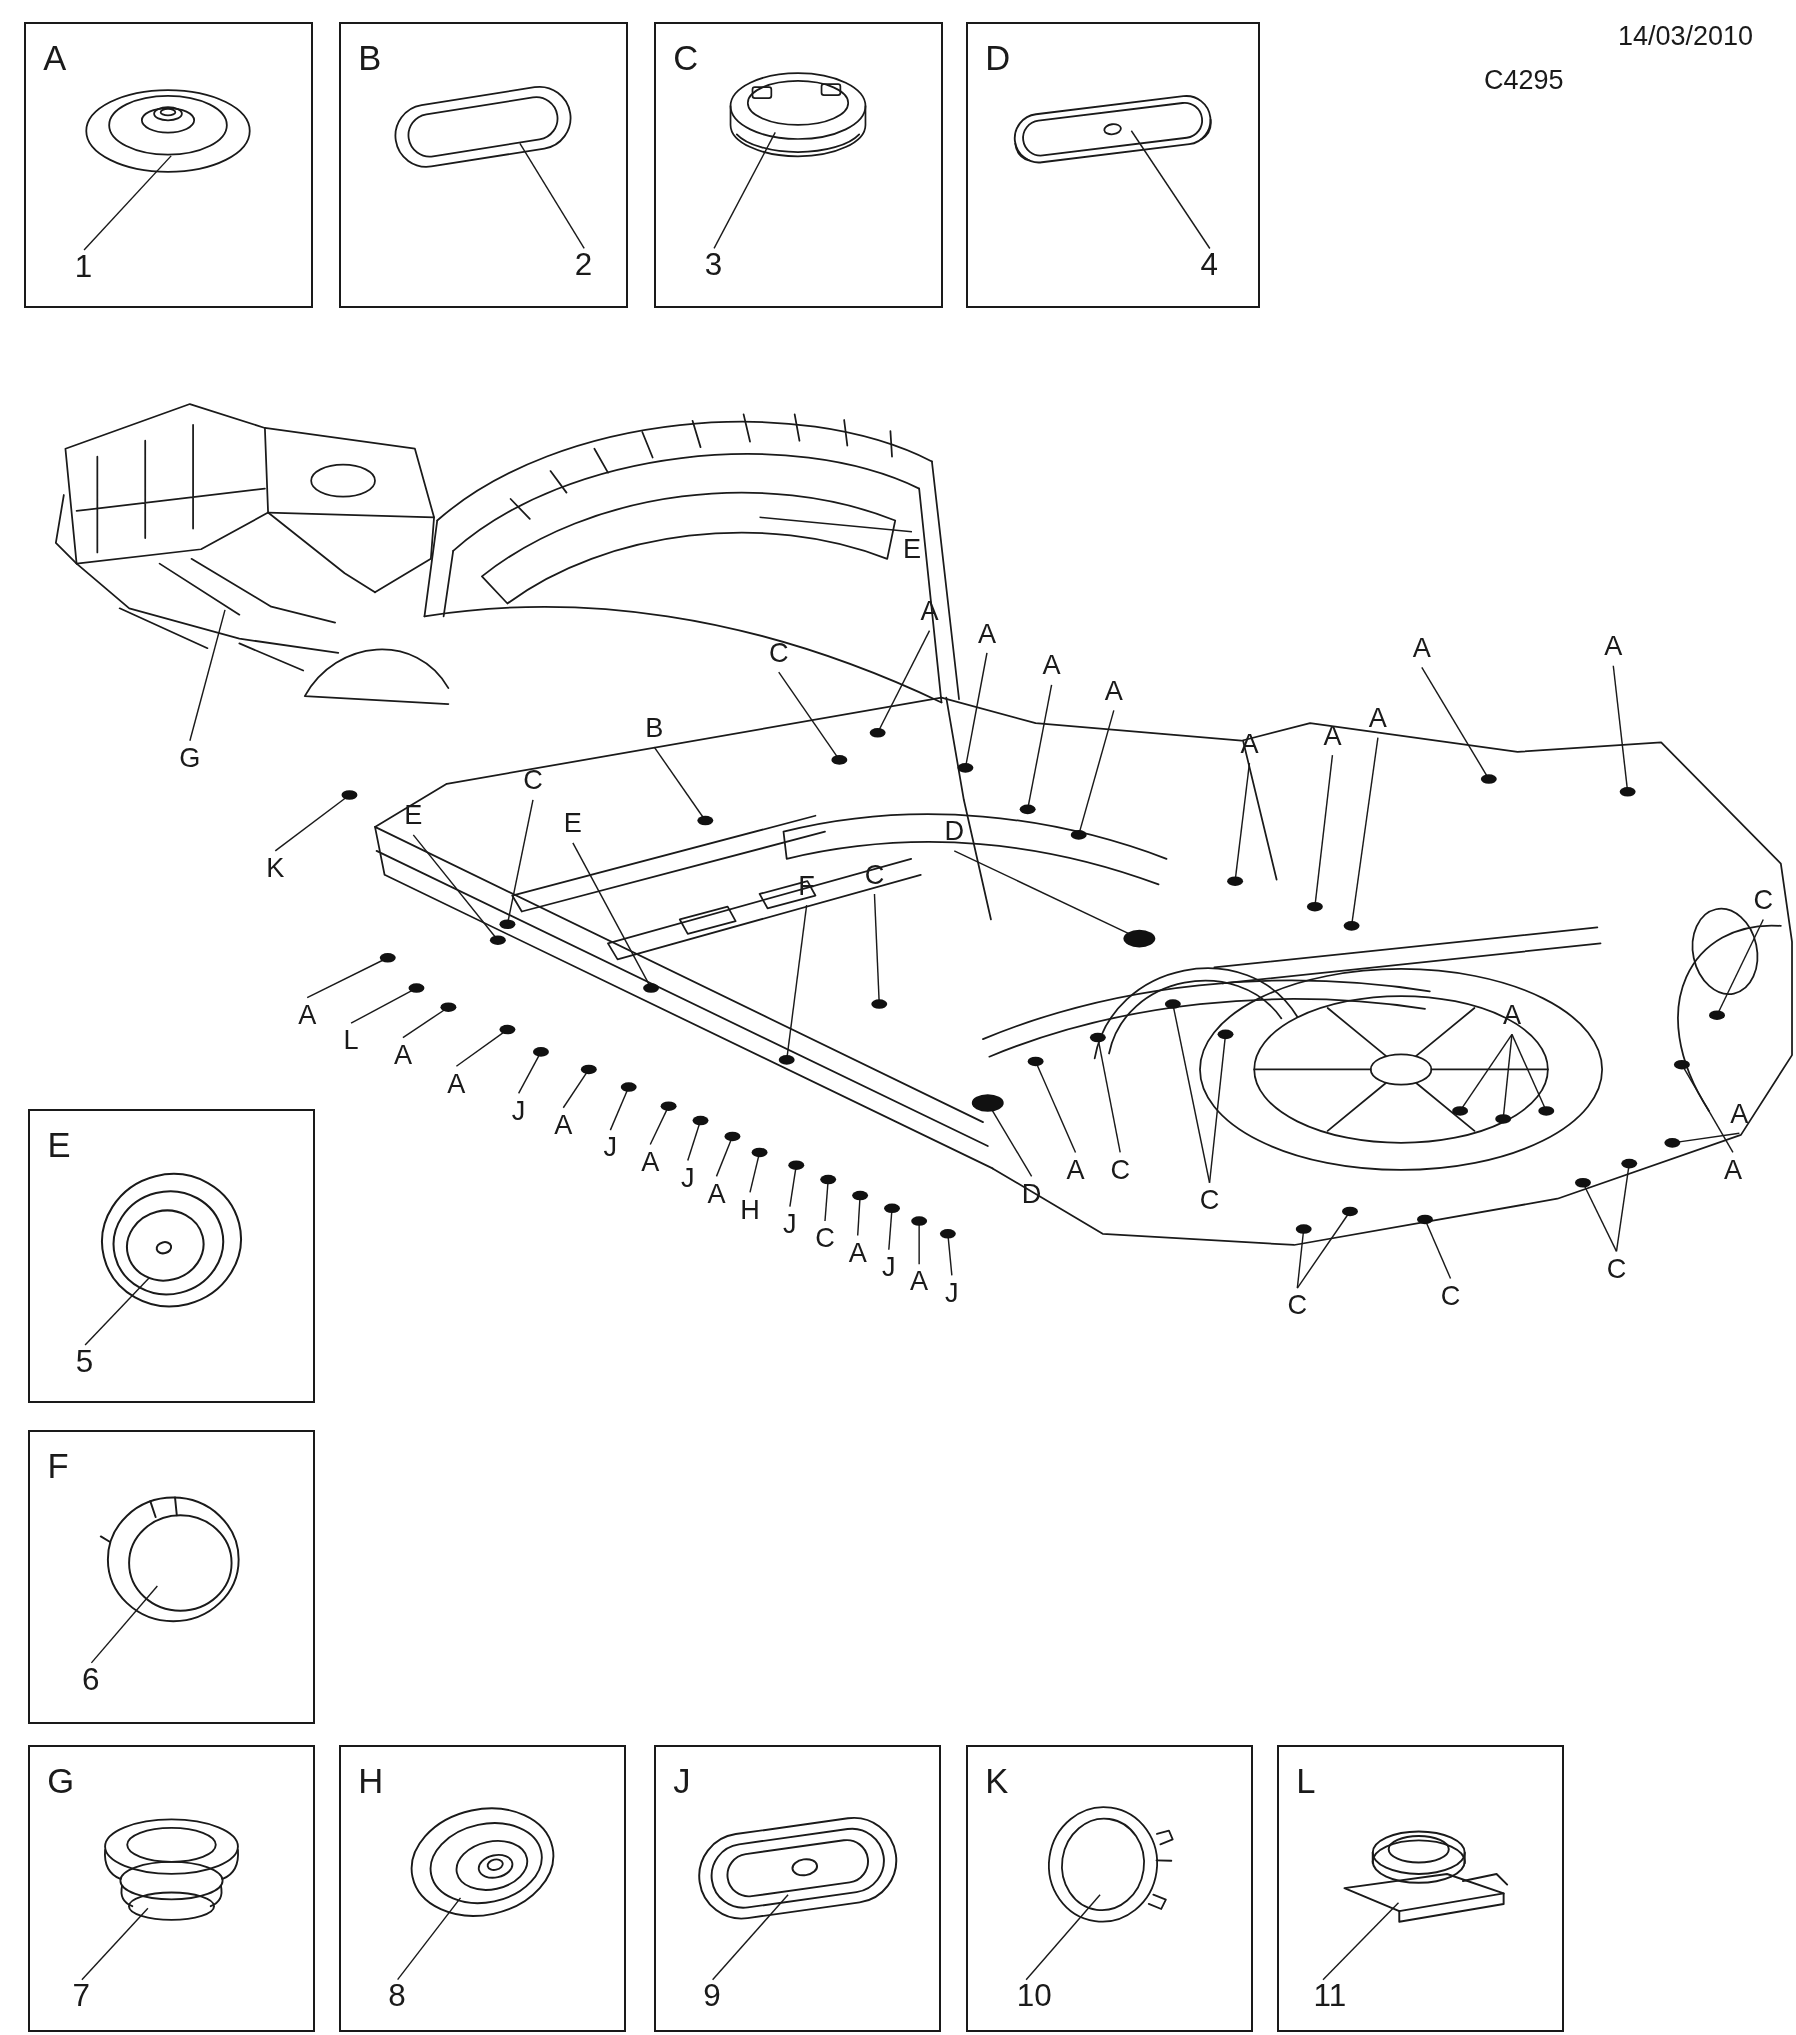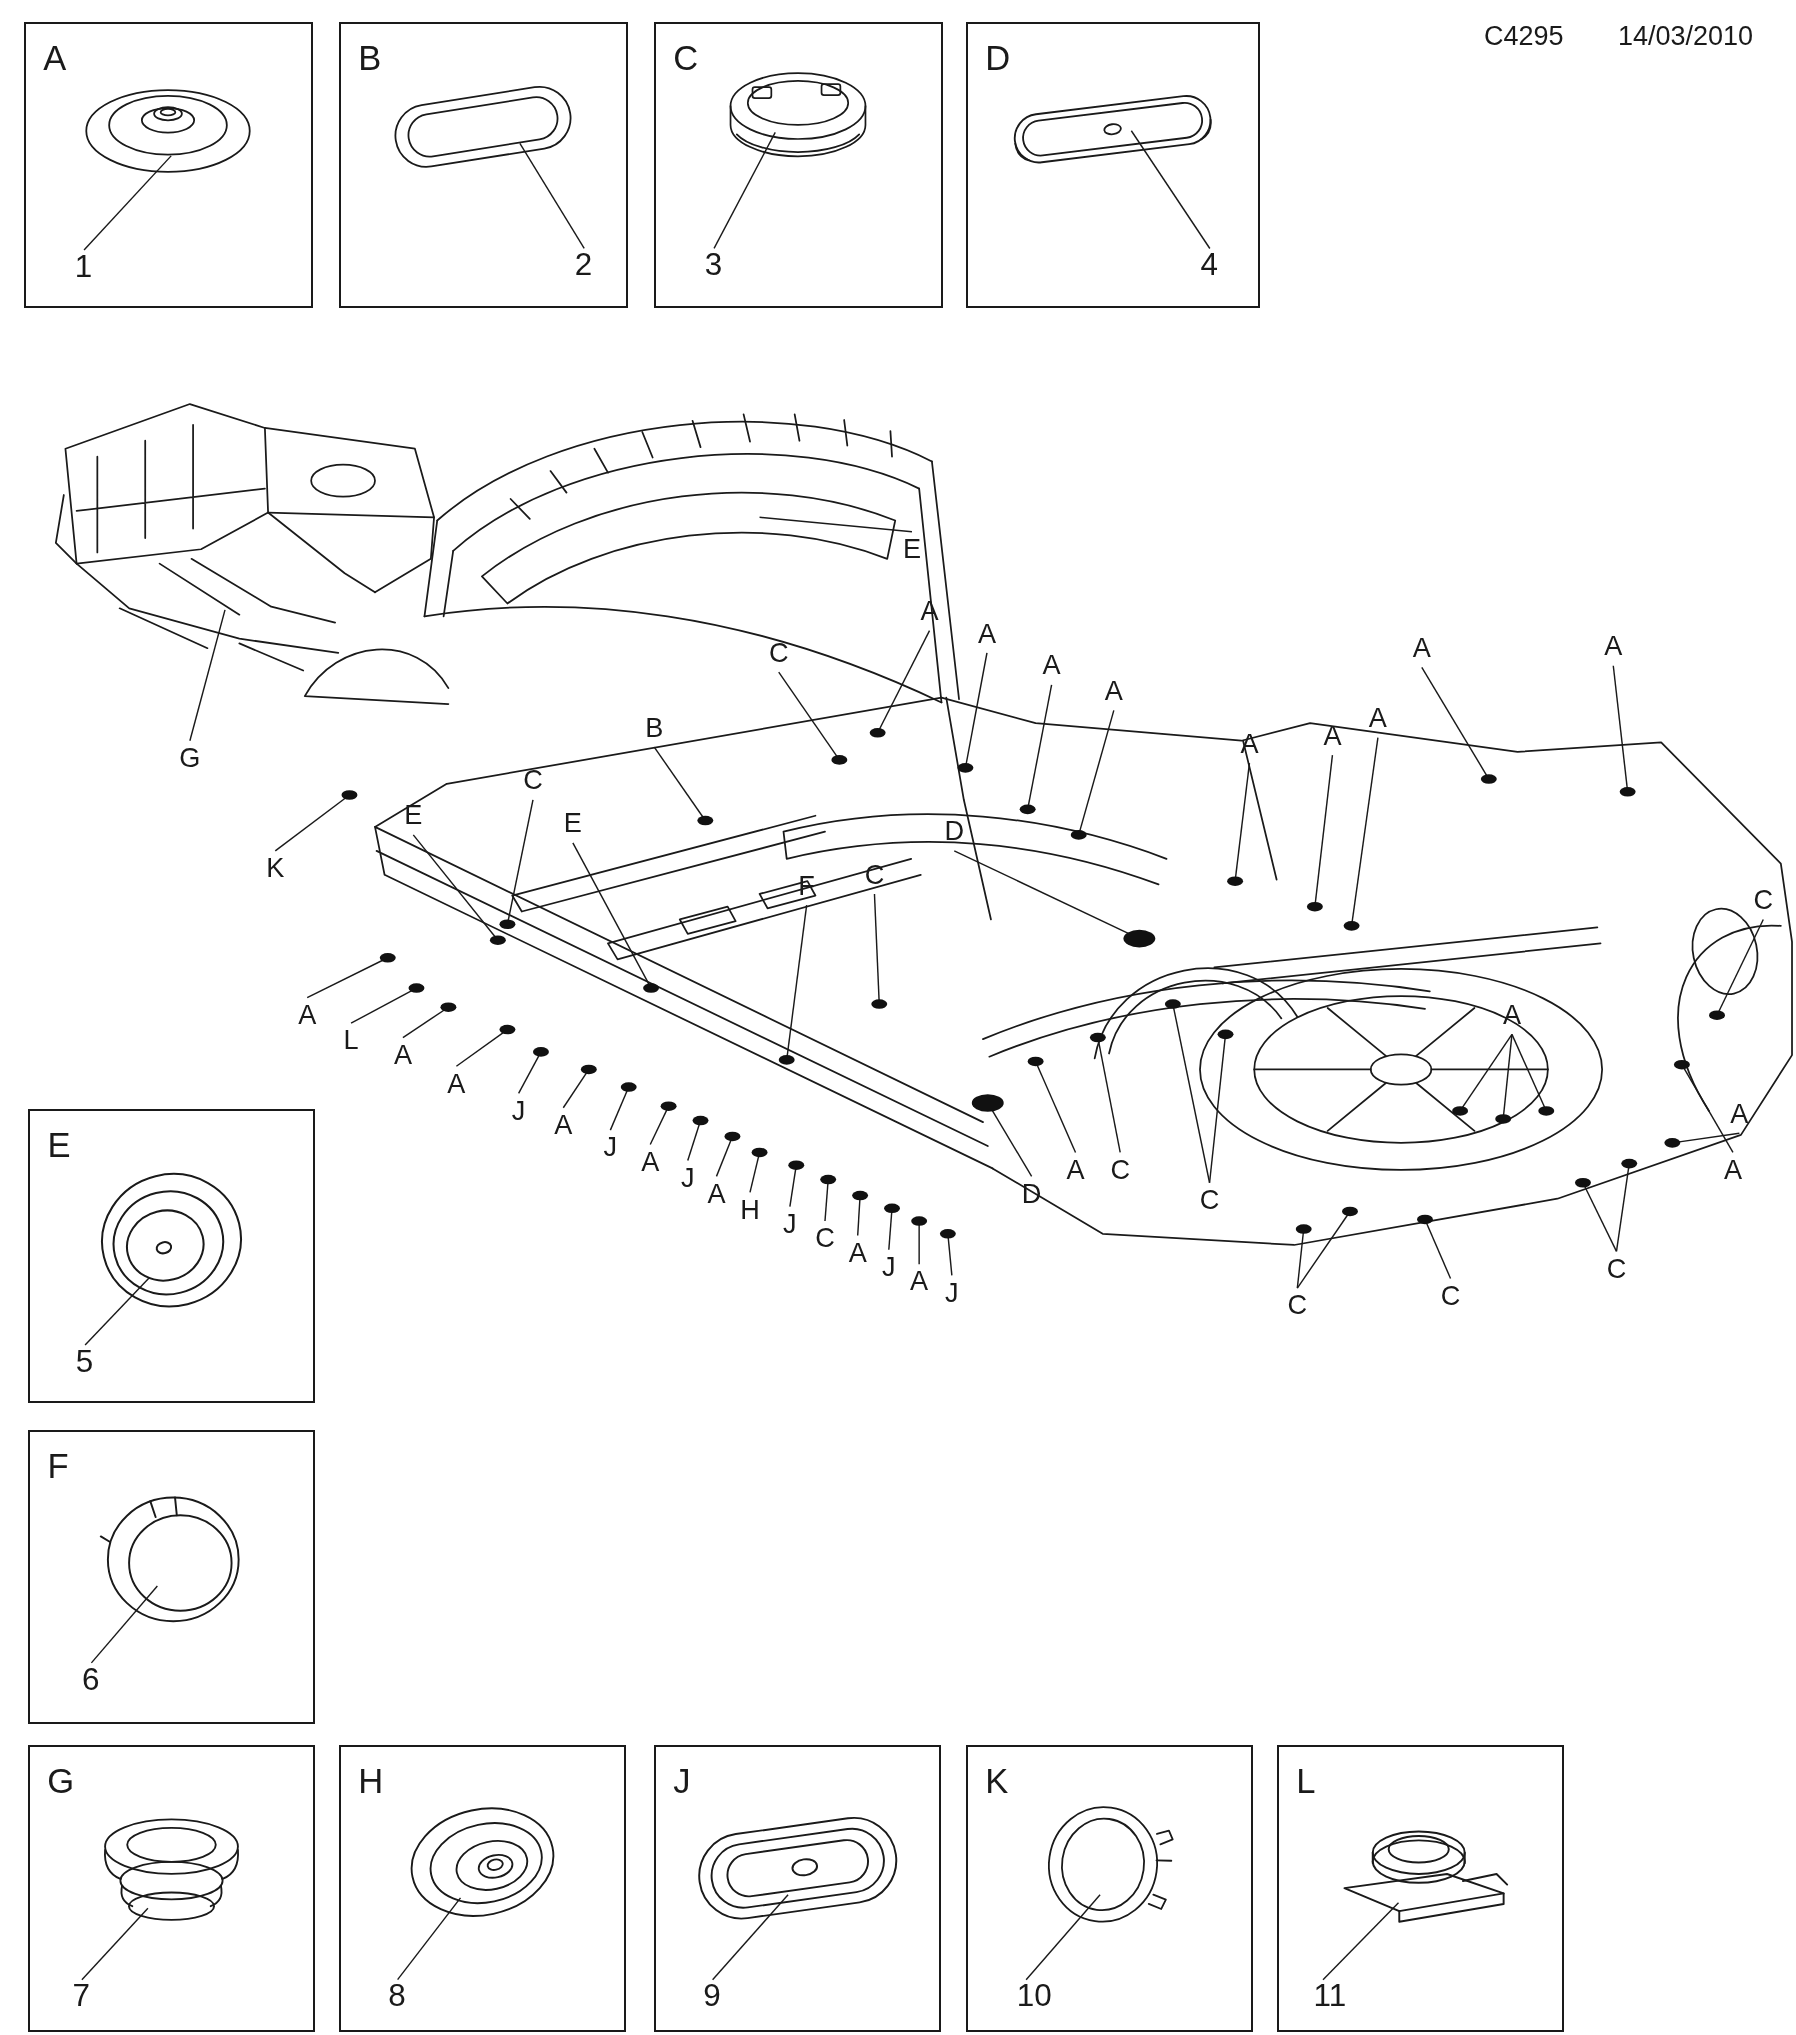--- a/index.html
+++ b/index.html
@@ -10,21 +10,21 @@
   #boxes{position:absolute;left:0;top:0;width:100%;height:100%;z-index:3;pointer-events:none;}
   .detail-box{position:absolute;border:2.4px solid #1a1a1a;background:#fff;box-sizing:border-box;}
   .detail-box svg{display:block;}
   .leader{stroke:#1a1a1a;stroke-width:1.8;fill:none;}
   .hole{fill:#111;stroke:none;}
   .callout{font-family:"Liberation Sans",sans-serif;font-size:34px;fill:#1a1a1a;
            text-anchor:middle;dominant-baseline:middle;}
   .boxletter{font-family:"Liberation Sans",sans-serif;font-size:44px;fill:#1a1a1a;}
   .boxnumber{font-family:"Liberation Sans",sans-serif;font-size:40px;fill:#1a1a1a;}
   .hdr{position:absolute;top:21px;font-size:27px;color:#1a1a1a;z-index:4;}
-  #doc-code{left:1484px;}
+  #doc-code{left:1484px;margin-top:44px;}
   #doc-date{left:1618px;}
   .art{fill:none;stroke:#1a1a1a;stroke-width:2.2;stroke-linejoin:round;stroke-linecap:round;}
 </style>
 </head>
 <body>
 
 <div id="stage">
 
   <span id="doc-code" class="hdr">C4295</span>
   <span id="doc-date" class="hdr">14/03/2010</span>

